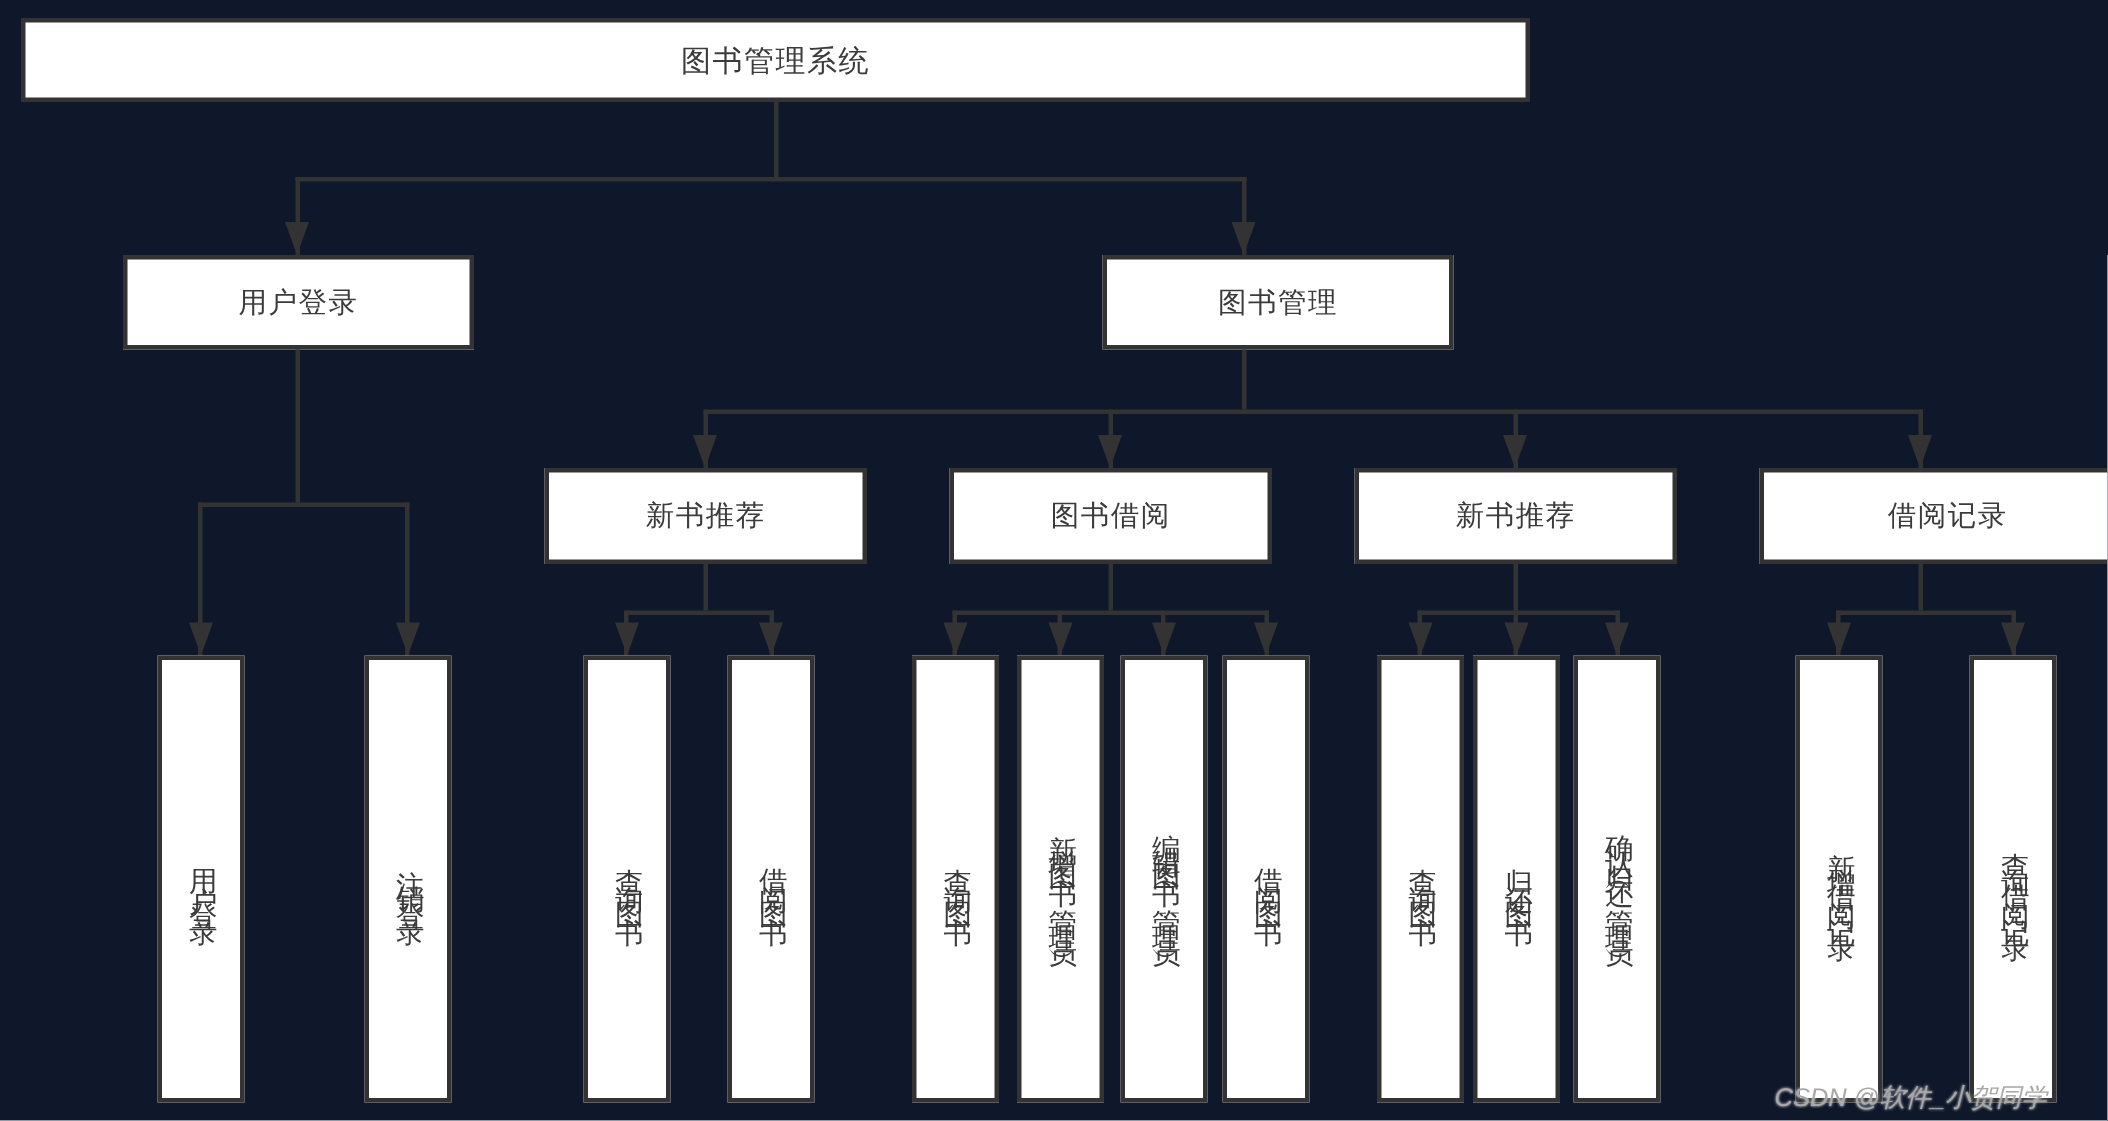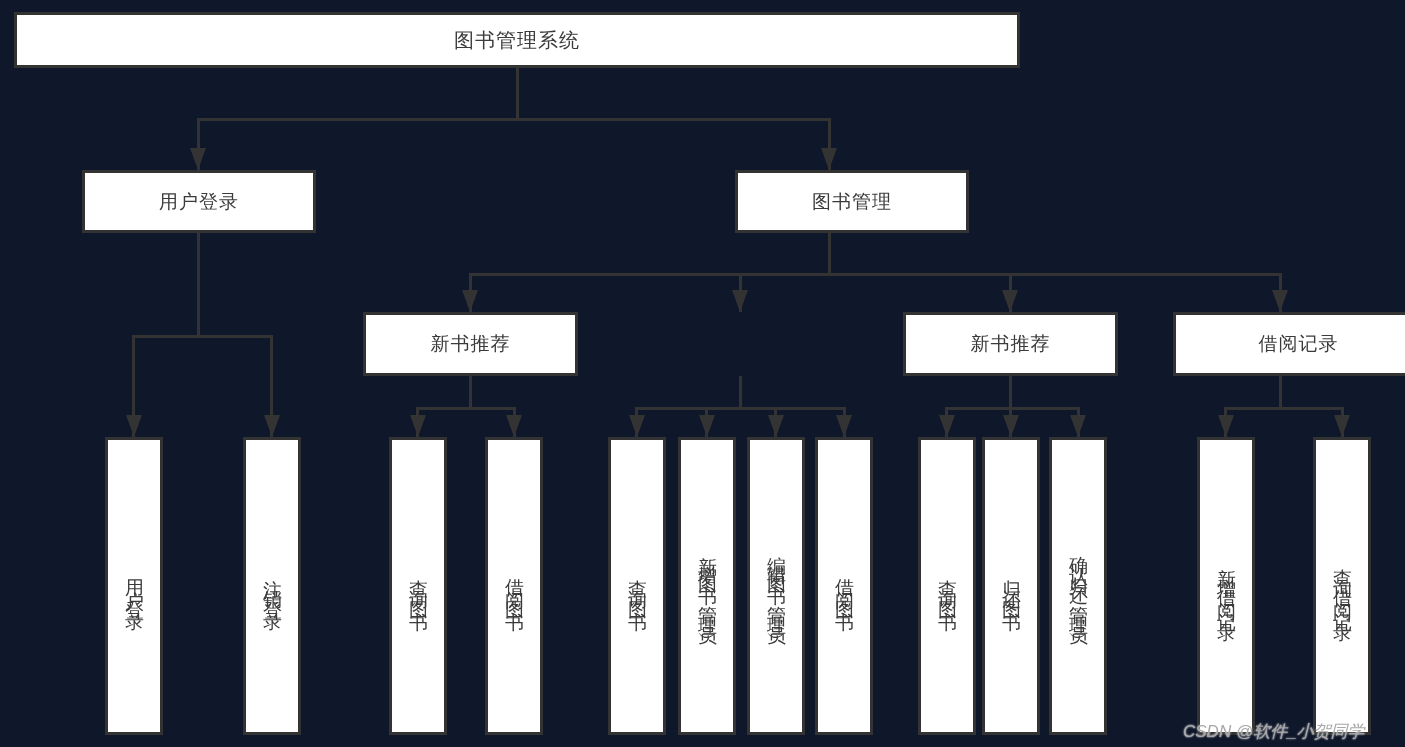--- a/index.html
+++ b/index.html
@@ -89,20 +89,23 @@
   <div class="vline" style="left:1009px;top:273px;height:39px;"></div>
   <div class="vline" style="left:1279px;top:273px;height:39px;"></div>
   <div class="arrow" style="left:462px;top:290px;"></div>
   <div class="arrow" style="left:732px;top:290px;"></div>
   <div class="arrow" style="left:1002px;top:290px;"></div>
   <div class="arrow" style="left:1272px;top:290px;"></div>
 
   <div class="box" style="left:363px;top:312px;width:215px;height:64px;">
     <span>新书推荐</span>
   </div>
+  <div class="box" style="left:633px;top:312px;width:215px;height:64px;">
+    <span>图书借阅</span>
+  </div>
   <div class="box" style="left:903px;top:312px;width:215px;height:64px;">
     <span>新书推荐</span>
   </div>
   <div class="box" style="left:1173px;top:312px;width:251px;height:64px;">
     <span>借阅记录</span>
   </div>
 
   <div class="vline" style="left:469px;top:376px;height:31px;"></div>
   <div class="vline" style="left:739px;top:376px;height:31px;"></div>
   <div class="vline" style="left:1009px;top:376px;height:31px;"></div>

